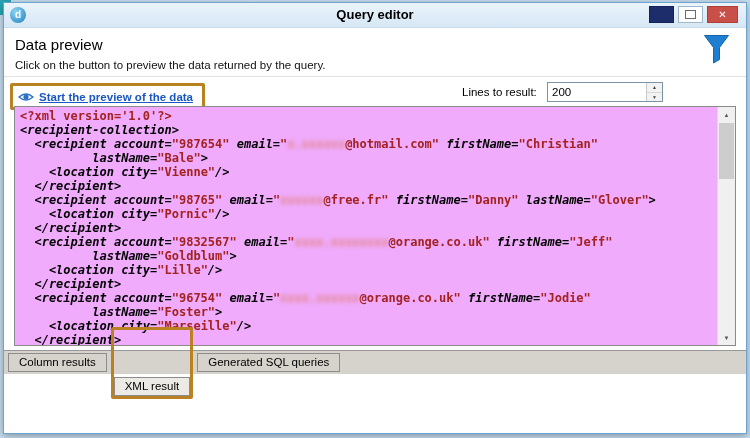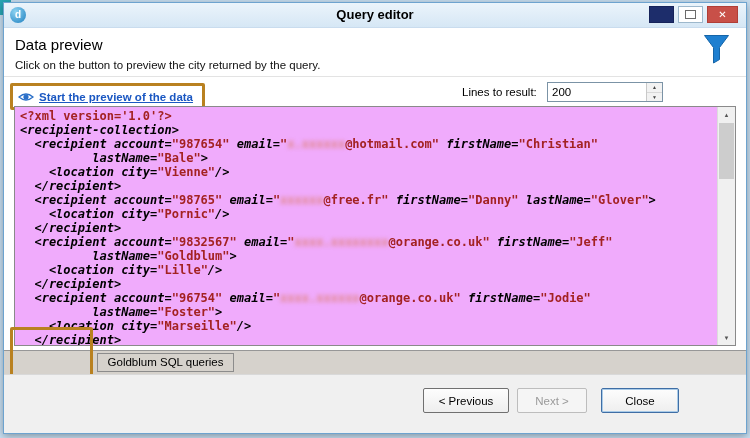--- a/index.html
+++ b/index.html
@@ -94,21 +94,21 @@
       <div class="winbtns">
         <div class="btn-min"></div>
         <div class="btn-max">
           <span class="maxglyph"></span>
         </div>
         <div class="btn-close">✕</div>
       </div>
     </div>
 
     <div class="page-title">Data preview</div>
-    <div class="page-sub">Click on the button to preview the city returned by the query.</div>
+    <div class="page-sub">Click on the button to preview the data returned by the query.</div>
 
     <svg class="filter-icon" width="27" height="31" viewBox="0 0 27 31">
       <path d="M1.5 1.5 H25.5 L16.5 13.5 V25.5 L10.5 29 V13.5 Z" fill="#1e7fd0" stroke="#1565a8" stroke-width="1"></path>
     </svg>
 
     <div class="rule"></div>
 
     <div class="annotation link-annotation">
       <svg width="16" height="12" viewBox="0 0 16 12">
         <path d="M1 6 Q8 0 15 6 Q8 12 1 6 Z" fill="#ffffff" stroke="#2a6fc8" stroke-width="1.3"></path>
@@ -129,26 +129,22 @@
     <div class="xml-box">
       <div class="xml-text"><div><span class="tok-v">&lt;?xml version='1.0'?&gt;</span></div><div><span class="tok-k">&lt;recipient-collection&gt;</span></div><div><span class="tok-k">  &lt;recipient account=</span><span class="tok-v">"987654"</span><span class="tok-k"> email=</span><span class="tok-v">"</span><span class="tok-b">x.xxxxxx</span><span class="tok-v">@hotmail.com"</span><span class="tok-k"> firstName=</span><span class="tok-v">"Christian"</span></div><div><span class="tok-k">          lastName=</span><span class="tok-v">"Bale"</span><span class="tok-k">&gt;</span></div><div><span class="tok-k">    &lt;location city=</span><span class="tok-v">"Vienne"</span><span class="tok-k">/&gt;</span></div><div><span class="tok-k">  &lt;/recipient&gt;</span></div><div><span class="tok-k">  &lt;recipient account=</span><span class="tok-v">"98765"</span><span class="tok-k"> email=</span><span class="tok-v">"</span><span class="tok-b">xxxxxx</span><span class="tok-v">@free.fr"</span><span class="tok-k"> firstName=</span><span class="tok-v">"Danny"</span><span class="tok-k"> lastName=</span><span class="tok-v">"Glover"</span><span class="tok-k">&gt;</span></div><div><span class="tok-k">    &lt;location city=</span><span class="tok-v">"Pornic"</span><span class="tok-k">/&gt;</span></div><div><span class="tok-k">  &lt;/recipient&gt;</span></div><div><span class="tok-k">  &lt;recipient account=</span><span class="tok-v">"9832567"</span><span class="tok-k"> email=</span><span class="tok-v">"</span><span class="tok-b">xxxx.xxxxxxxx</span><span class="tok-v">@orange.co.uk"</span><span class="tok-k"> firstName=</span><span class="tok-v">"Jeff"</span></div><div><span class="tok-k">          lastName=</span><span class="tok-v">"Goldblum"</span><span class="tok-k">&gt;</span></div><div><span class="tok-k">    &lt;location city=</span><span class="tok-v">"Lille"</span><span class="tok-k">/&gt;</span></div><div><span class="tok-k">  &lt;/recipient&gt;</span></div><div><span class="tok-k">  &lt;recipient account=</span><span class="tok-v">"96754"</span><span class="tok-k"> email=</span><span class="tok-v">"</span><span class="tok-b">xxxx.xxxxxx</span><span class="tok-v">@orange.co.uk"</span><span class="tok-k"> firstName=</span><span class="tok-v">"Jodie"</span></div><div><span class="tok-k">          lastName=</span><span class="tok-v">"Foster"</span><span class="tok-k">&gt;</span></div><div><span class="tok-k">    &lt;location city=</span><span class="tok-v">"Marseille"</span><span class="tok-k">/&gt;</span></div><div><span class="tok-k">  &lt;/recipient&gt;</span></div></div>
       <div class="vscroll">
         <div class="sb-up">▲</div>
         <div class="sb-thumb"></div>
         <div class="sb-down">▼</div>
       </div>
     </div>
 
     <div class="tabstrip">
+      <div class="tab">Column results</div>
       <div class="annotation tab-annotation">
         <div class="tab active">XML result</div>
       </div>
-      <div class="tab">Goldblum SQL queries</div>
+      <div class="tab">Generated SQL queries</div>
     </div>
 
-    <div class="bottombar">
-      <button class="btn btn-prev">&lt; Previous</button>
-      <button class="btn btn-next">Next &gt;</button>
-      <button class="btn btn-closedlg">Close</button>
-    </div>
 
   </div>
 </div>
 
 </body></html>

